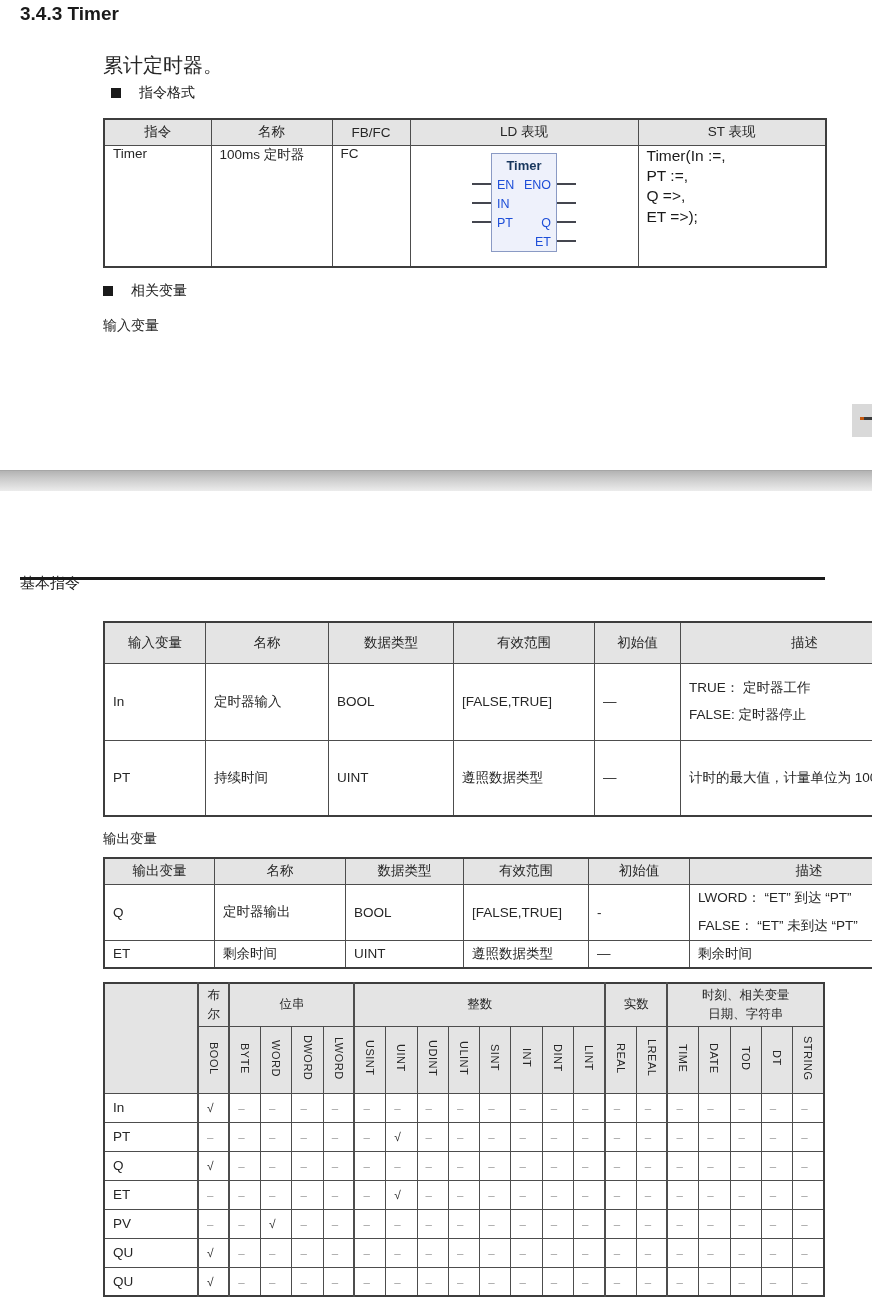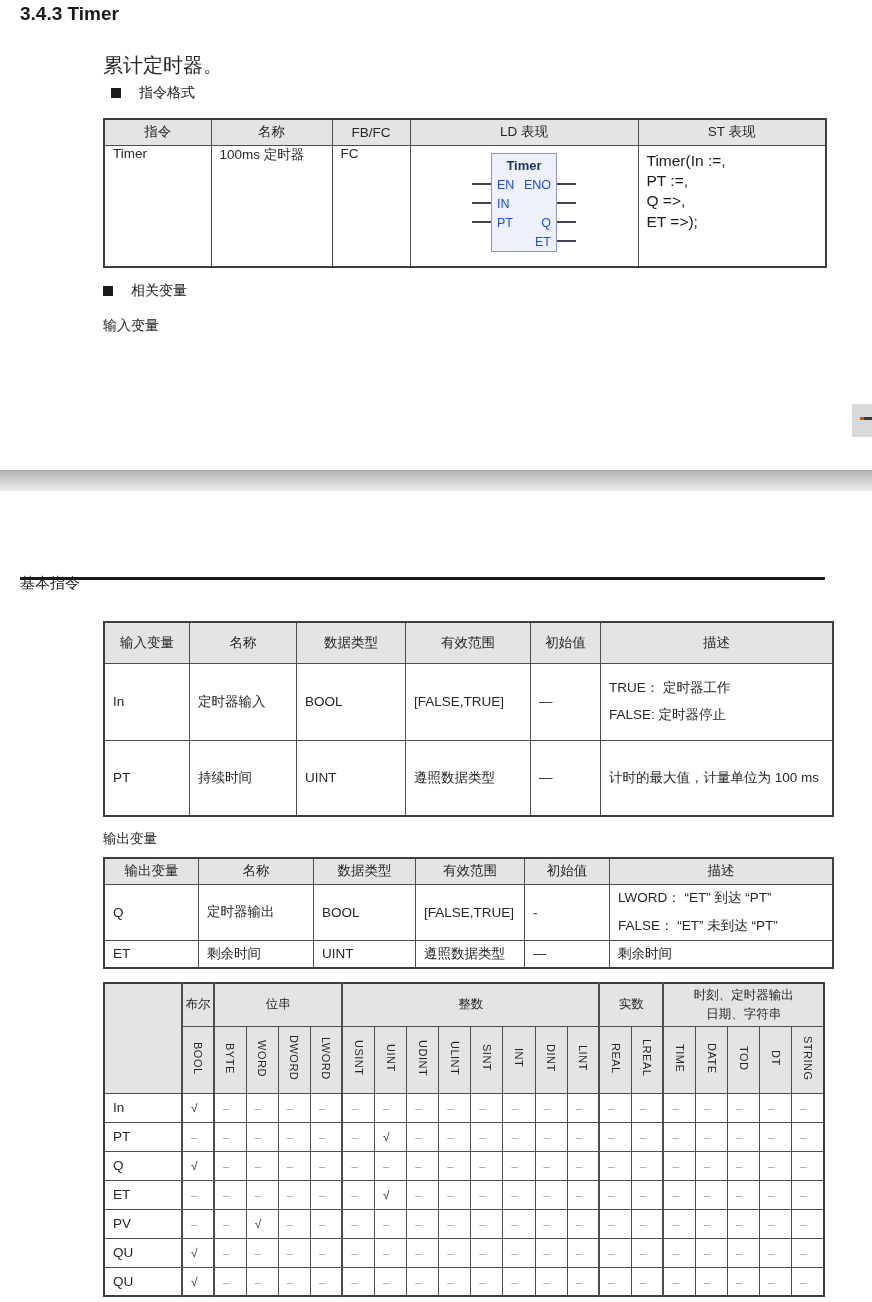--- a/index.html
+++ b/index.html
@@ -25,31 +25,31 @@
   .nav-sq .arrow::before{content:"";position:absolute;left:-3px;top:0;width:4px;height:3px;background:#c55a11;}
 
   
   .run-head{position:absolute;left:20px;top:574px;font-size:15px;color:#1a1a1a;}
   .run-rule{position:absolute;left:20px;top:577px;width:805px;height:3px;background:#1a1a1a;}
 
   
   table.vt{position:absolute;border-collapse:collapse;table-layout:fixed;width:722px;left:103px;
            font-size:13.5px;color:#262626;}
   table.vt th,table.vt td{border:1px solid #4d4d4d;padding:0 0 0 8px;text-align:left;overflow:hidden;}
-  table.vt th{background:#e4e4e4;font-weight:normal;text-align:center;padding:0 0;}
+  table.vt th{background:#e4e4e4;font-weight:normal;text-align:center;padding:0 8px;}
   table.vt{border:2px solid #3d3d3d;}
 
   
   .t-instr{top:118px;}
   .t-instr thead tr{height:26px;}
   .t-instr tbody tr{height:122px;}
   .t-instr td{vertical-align:top;padding-top:8px;}
   .t-instr td.ld-cell,{padding:0;}
   .t-instr td.ld-cell{padding:0;}
-  .t-instr td.st-cell{font-size:15.5px;line-height:1.32;color:#1a1a1a;padding-top:5px;}
+  .t-instr td.st-cell{font-size:15.5px;line-height:1.32;color:#1a1a1a;}
 
   
   .ld-wrap{position:relative;width:104px;height:100px;margin:7px auto 0 auto;}
   .ld-block{position:absolute;left:19px;top:0;width:66px;height:99px;box-sizing:border-box;
             background:#eef1fb;border:1.5px solid #8a9ac4;}
   .ld-title{height:22px;line-height:24px;text-align:center;font-weight:bold;font-size:13px;color:#17365d;}
   .ld-row{display:flex;justify-content:space-between;align-items:center;height:19px;
           padding:0 5px;font-size:12.5px;color:#1d4ed8;}
   .ld-stub{position:absolute;width:19px;height:2px;background:#44464f;}
   .ld-stub.l{left:0;} .ld-stub.r{left:85px;}
@@ -266,21 +266,21 @@
           <th colspan="4" class="gb">
             <div class="grp">位串</div>
           </th>
           <th colspan="8" class="gb">
             <div class="grp">整数</div>
           </th>
           <th colspan="2" class="gb">
             <div class="grp">实数</div>
           </th>
           <th colspan="5" class="gb">
-            <div class="grp">时刻、定时器输出</div>
+            <div class="grp">时刻、相关变量</div>
             <div class="grp">日期、字符串</div>
           </th>
         </tr>
         <tr class="trow">
           <th class="gb"><span class="vert">BOOL</span></th>
           <th class="gb"><span class="vert">BYTE</span></th>
           <th><span class="vert">WORD</span></th>
           <th><span class="vert">DWORD</span></th>
           <th><span class="vert">LWORD</span></th>
           <th class="gb"><span class="vert">USINT</span></th>

